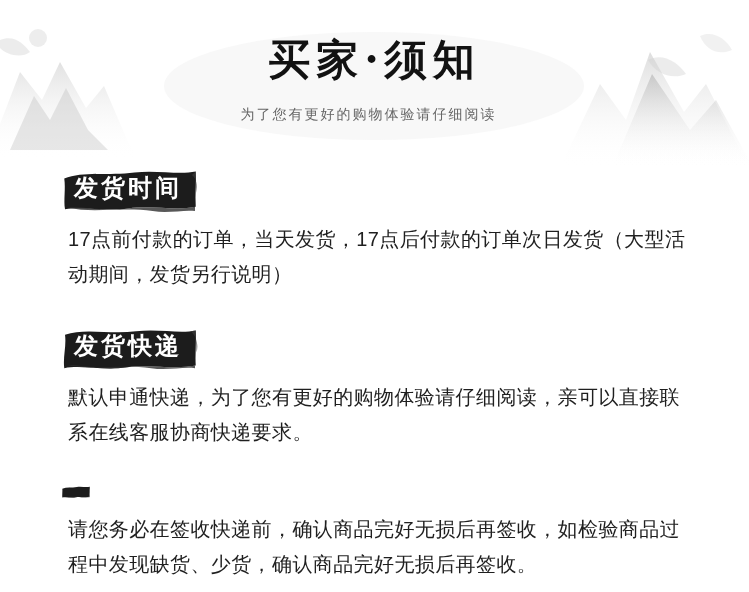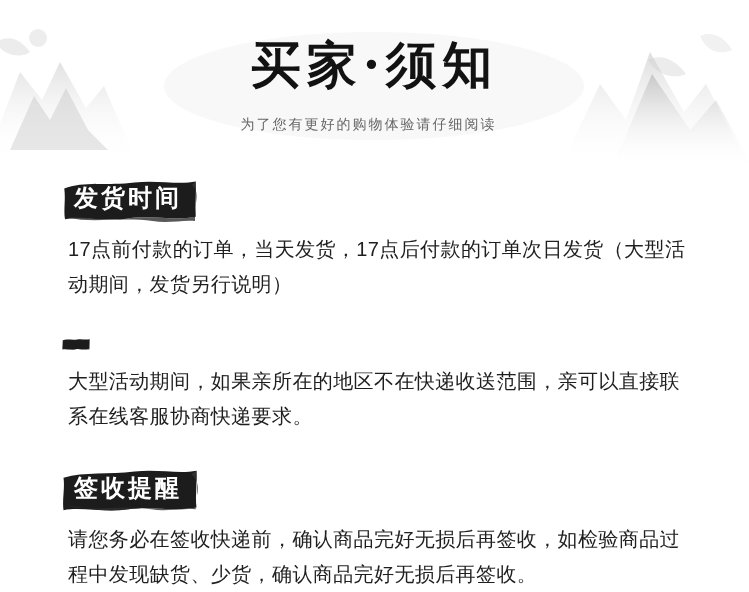--- a/index.html
+++ b/index.html
@@ -31,21 +31,21 @@
 
   
   .header {
     position: relative;
     z-index: 2;
     text-align: center;
     padding-top: 36px;
   }
   .main-title {
     font-family: "DejaVu Serif", "Liberation Serif", serif;
-    font-size: 50px;
+    font-size: 42px;
     font-weight: bold;
     letter-spacing: 6px;
     color: #121212;
     line-height: 1.15;
     margin: 0;
   }
   .subtitle {
     margin: 22px 12px 0 0;
     font-size: 14px;
     letter-spacing: 2px;
@@ -173,33 +173,33 @@
     <div class="brush-label">
       <span class="brush-bg">
         <svg viewBox="0 0 180 50" preserveAspectRatio="none" xmlns="http://www.w3.org/2000/svg">
           <path d="M4,10 C30,2 64,10 98,6 C128,3 156,9 177,5 C178,18 176,32 177,45
                    C148,50 116,43 86,47 C54,51 26,44 3,48 C1,35 6,23 4,10 Z" fill="#1c1c1c"></path>
           <path d="M6,44 C38,51 78,43 118,48 C140,51 160,46 176,48 L176,45
                    C148,50 116,43 86,47 C54,51 26,44 6,44 Z" fill="#2e2e2e" opacity="0.8"></path>
           <path d="M170,6 C178,11 181,22 178,30 L177,5 Z" fill="#3a3a3a" opacity="0.7"></path>
         </svg>
       </span>
+      <span class="brush-text">发货快递</span>
     </div>
-    <div class="section-body">大型活动期间，如果亲所在的地区不在快递收送范围，亲可以直接联系在线客服协商快递要求。</div>
+    <div class="section-body">默认申通快递，为了您有更好的购物体验请仔细阅读，亲可以直接联系在线客服协商快递要求。</div>
   </div>
 
   <div class="section">
     <div class="brush-label">
       <span class="brush-bg">
         <svg viewBox="0 0 180 50" preserveAspectRatio="none" xmlns="http://www.w3.org/2000/svg">
           <path d="M2,11 C30,4 62,8 96,4 C126,1 155,7 178,3 C179,17 176,31 178,45
                    C150,50 118,43 88,47 C56,51 26,44 2,48 C0,36 4,23 2,11 Z" fill="#1c1c1c"></path>
           <path d="M5,43 C38,50 78,42 118,47 C140,50 160,45 177,47 L177,45
                    C150,50 118,43 88,47 C56,51 26,44 5,43 Z" fill="#2e2e2e" opacity="0.8"></path>
           <path d="M171,7 C179,12 182,23 179,31 L178,3 Z" fill="#3a3a3a" opacity="0.7"></path>
         </svg>
       </span>
-      <span class="brush-text">签收提醒</span>
     </div>
     <div class="section-body">请您务必在签收快递前，确认商品完好无损后再签收，如检验商品过程中发现缺货、少货，确认商品完好无损后再签收。</div>
   </div>
 
 </div>
 
 </body></html>

